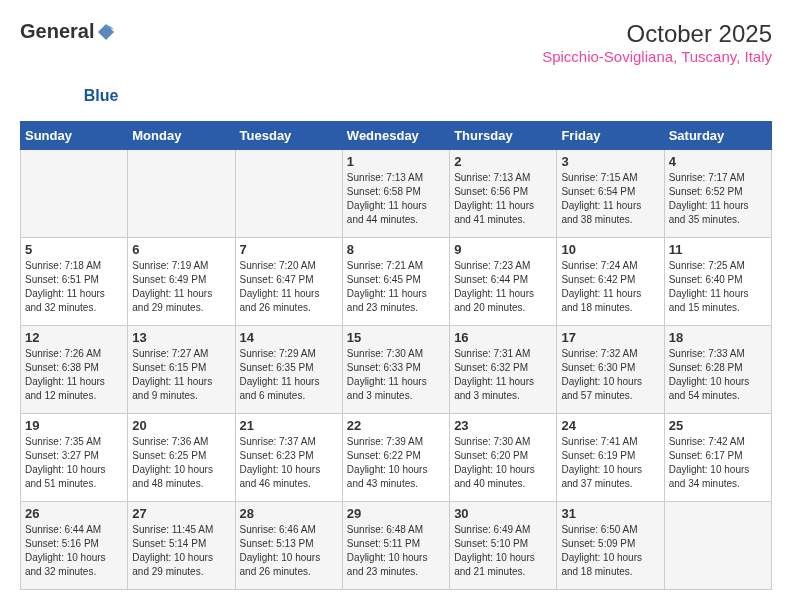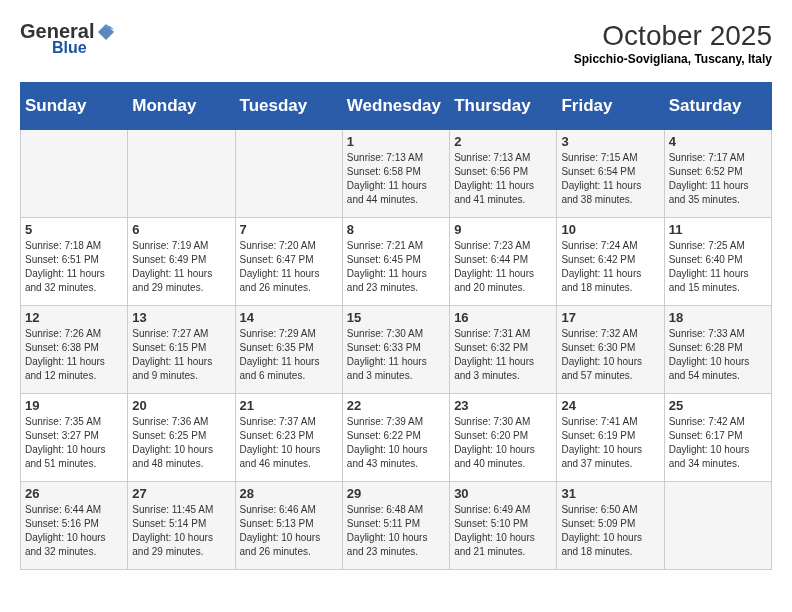--- a/index.html
+++ b/index.html
@@ -12,46 +12,46 @@
     }
     .header {
       display: flex;
       justify-content: space-between;
       align-items: flex-start;
       margin-bottom: 16px;
     }
     .logo {
       display: flex;
       flex-direction: column;
-      align-items: center;
+      align-items: flex-end;
+      gap: 48px;
     }
     .title-block {
       text-align: right;
     }
     .month-title {
-      font-size: 28px;
+      font-size: 24px;
       color: #333;
       font-weight: normal;
     }
     .location {
-      font-size: 12px;
-      color: #000000;
-      font-weight: bold;
+      font-size: 15px;
+      color: #ec4899;
     }
     table {
       width: 100%;
       border-collapse: collapse;
       font-size: 11px;
     }
     thead tr th {
       background-color: #2a5caa;
       color: #fff;
-      padding: 13px 4px;
+      padding: 6px 4px;
       text-align: left;
-      font-size: 17px;
+      font-size: 13px;
       font-weight: bold;
       border: 1px solid #2a5caa;
     }
     tbody tr td {
       border: 1px solid #ccc;
       vertical-align: top;
       padding: 4px;
       width: calc(100% / 7);
       min-height: 80px;
       height: 88px;

